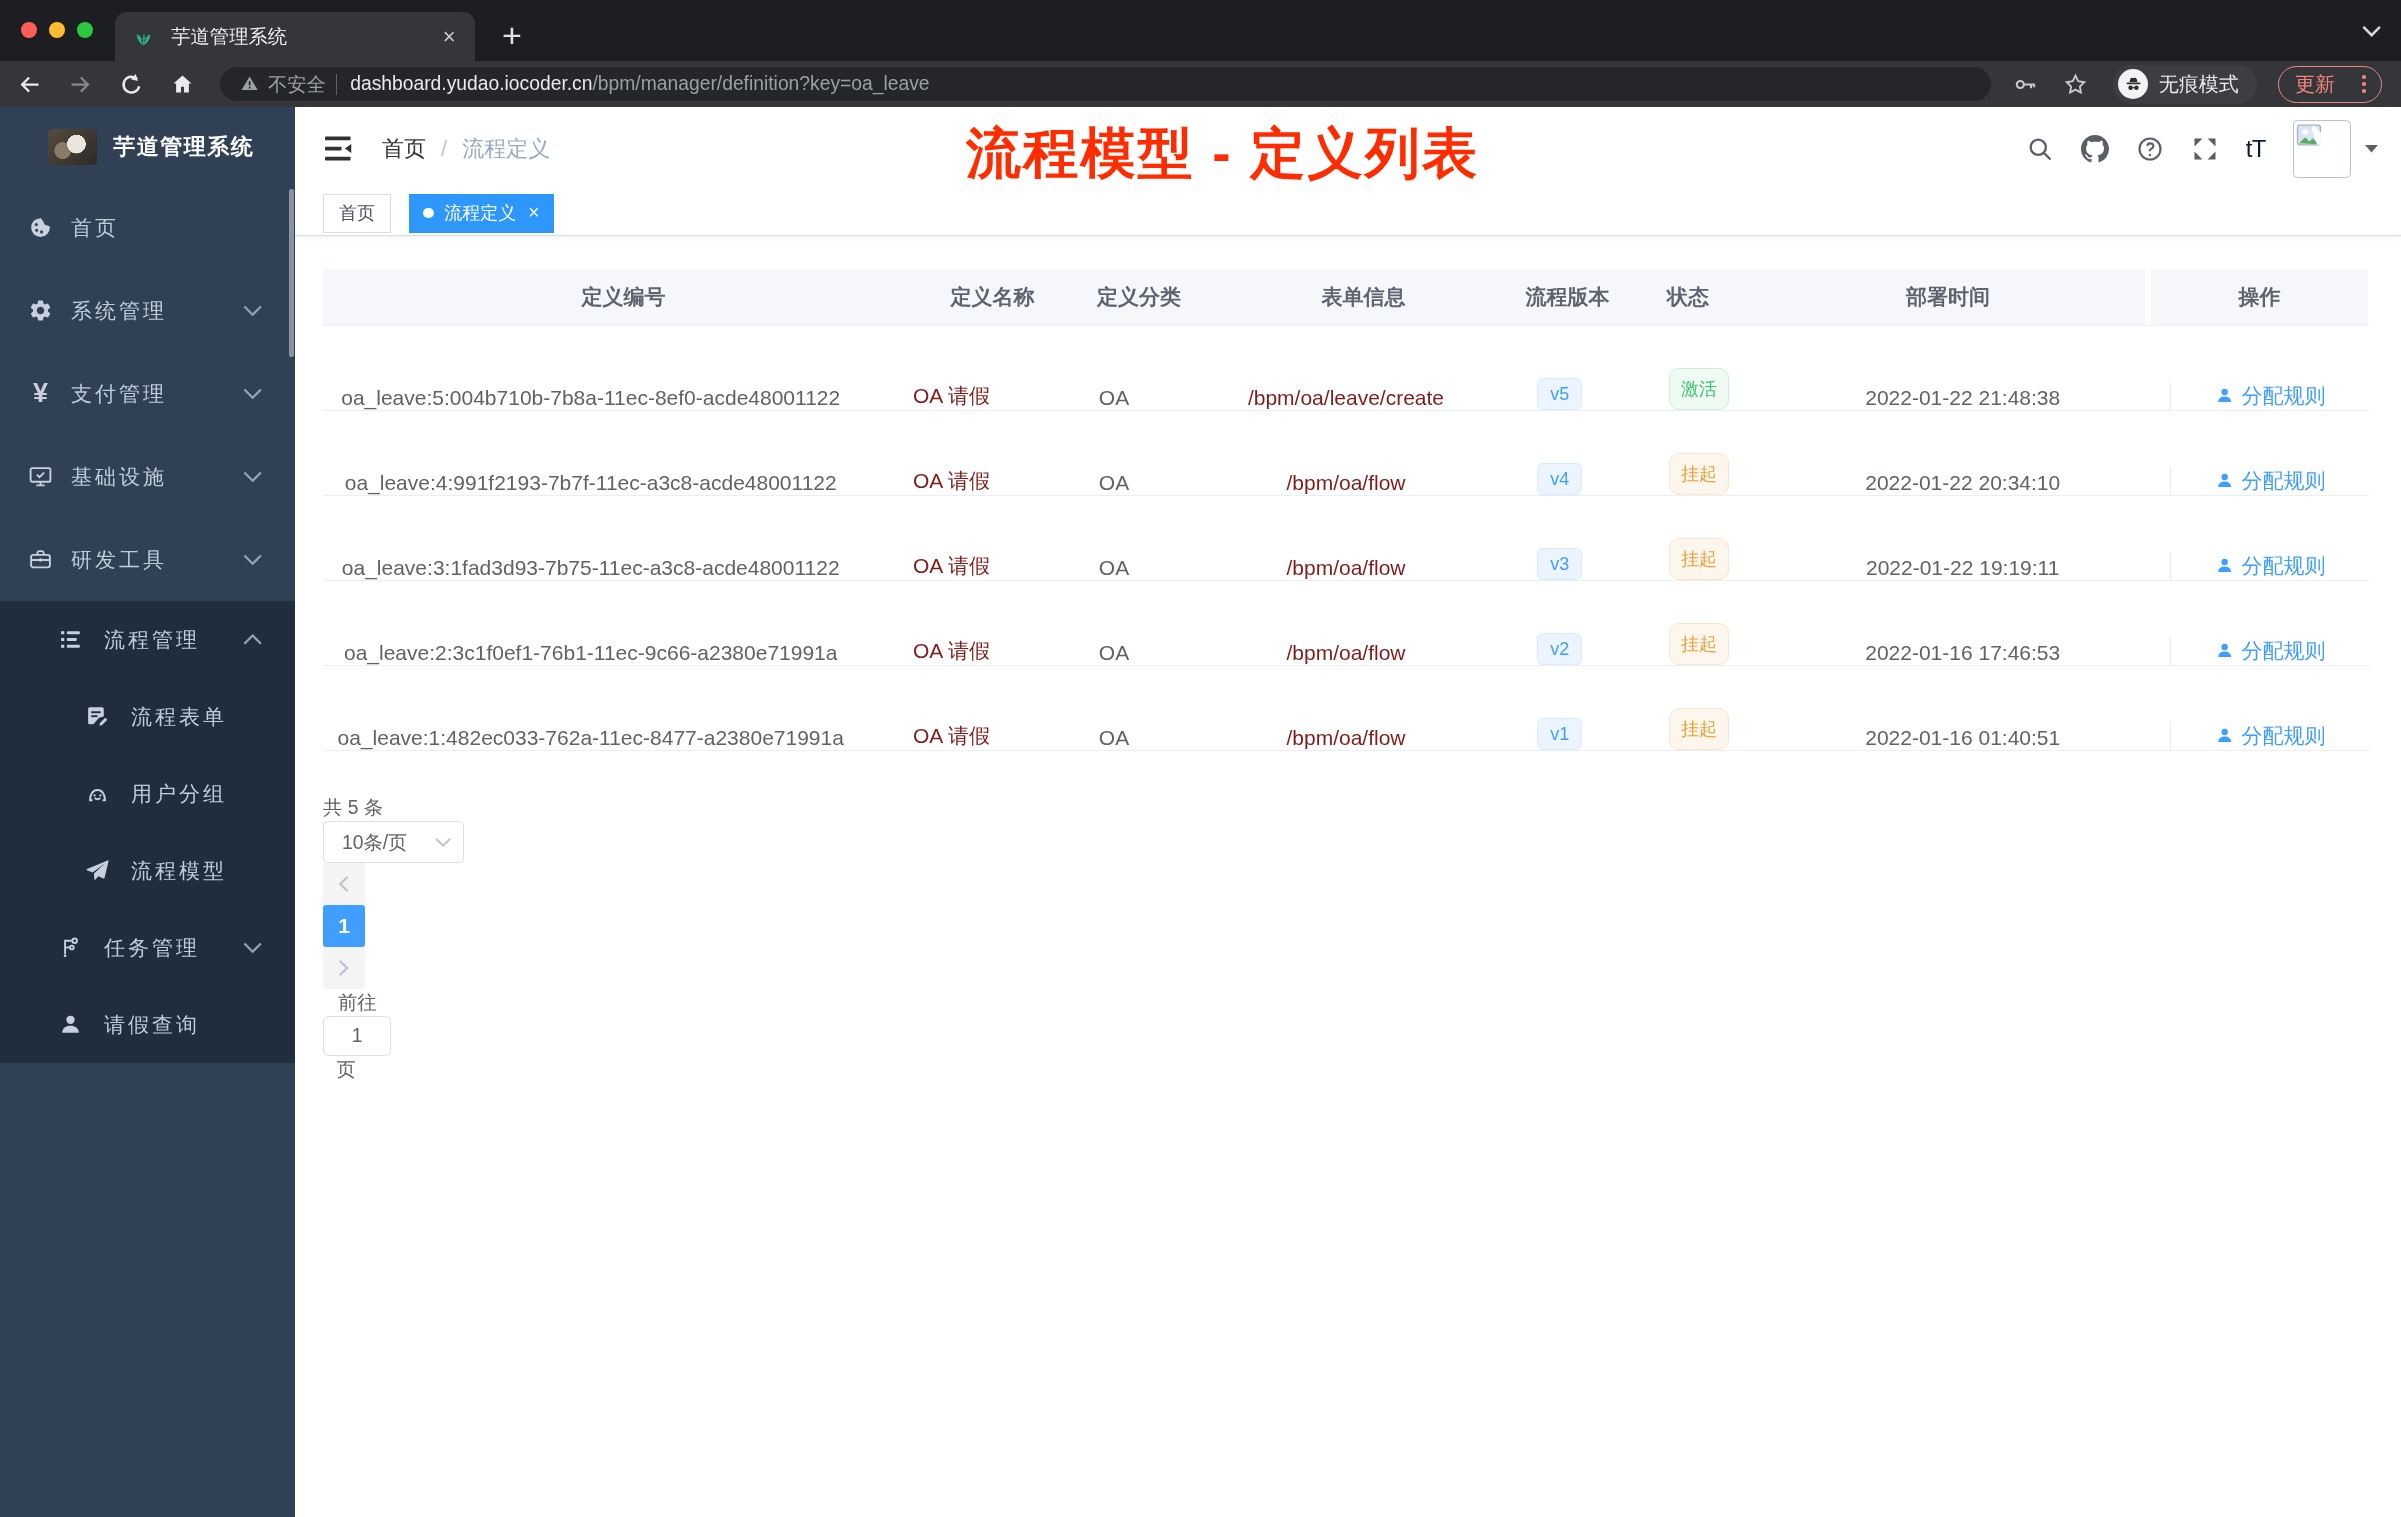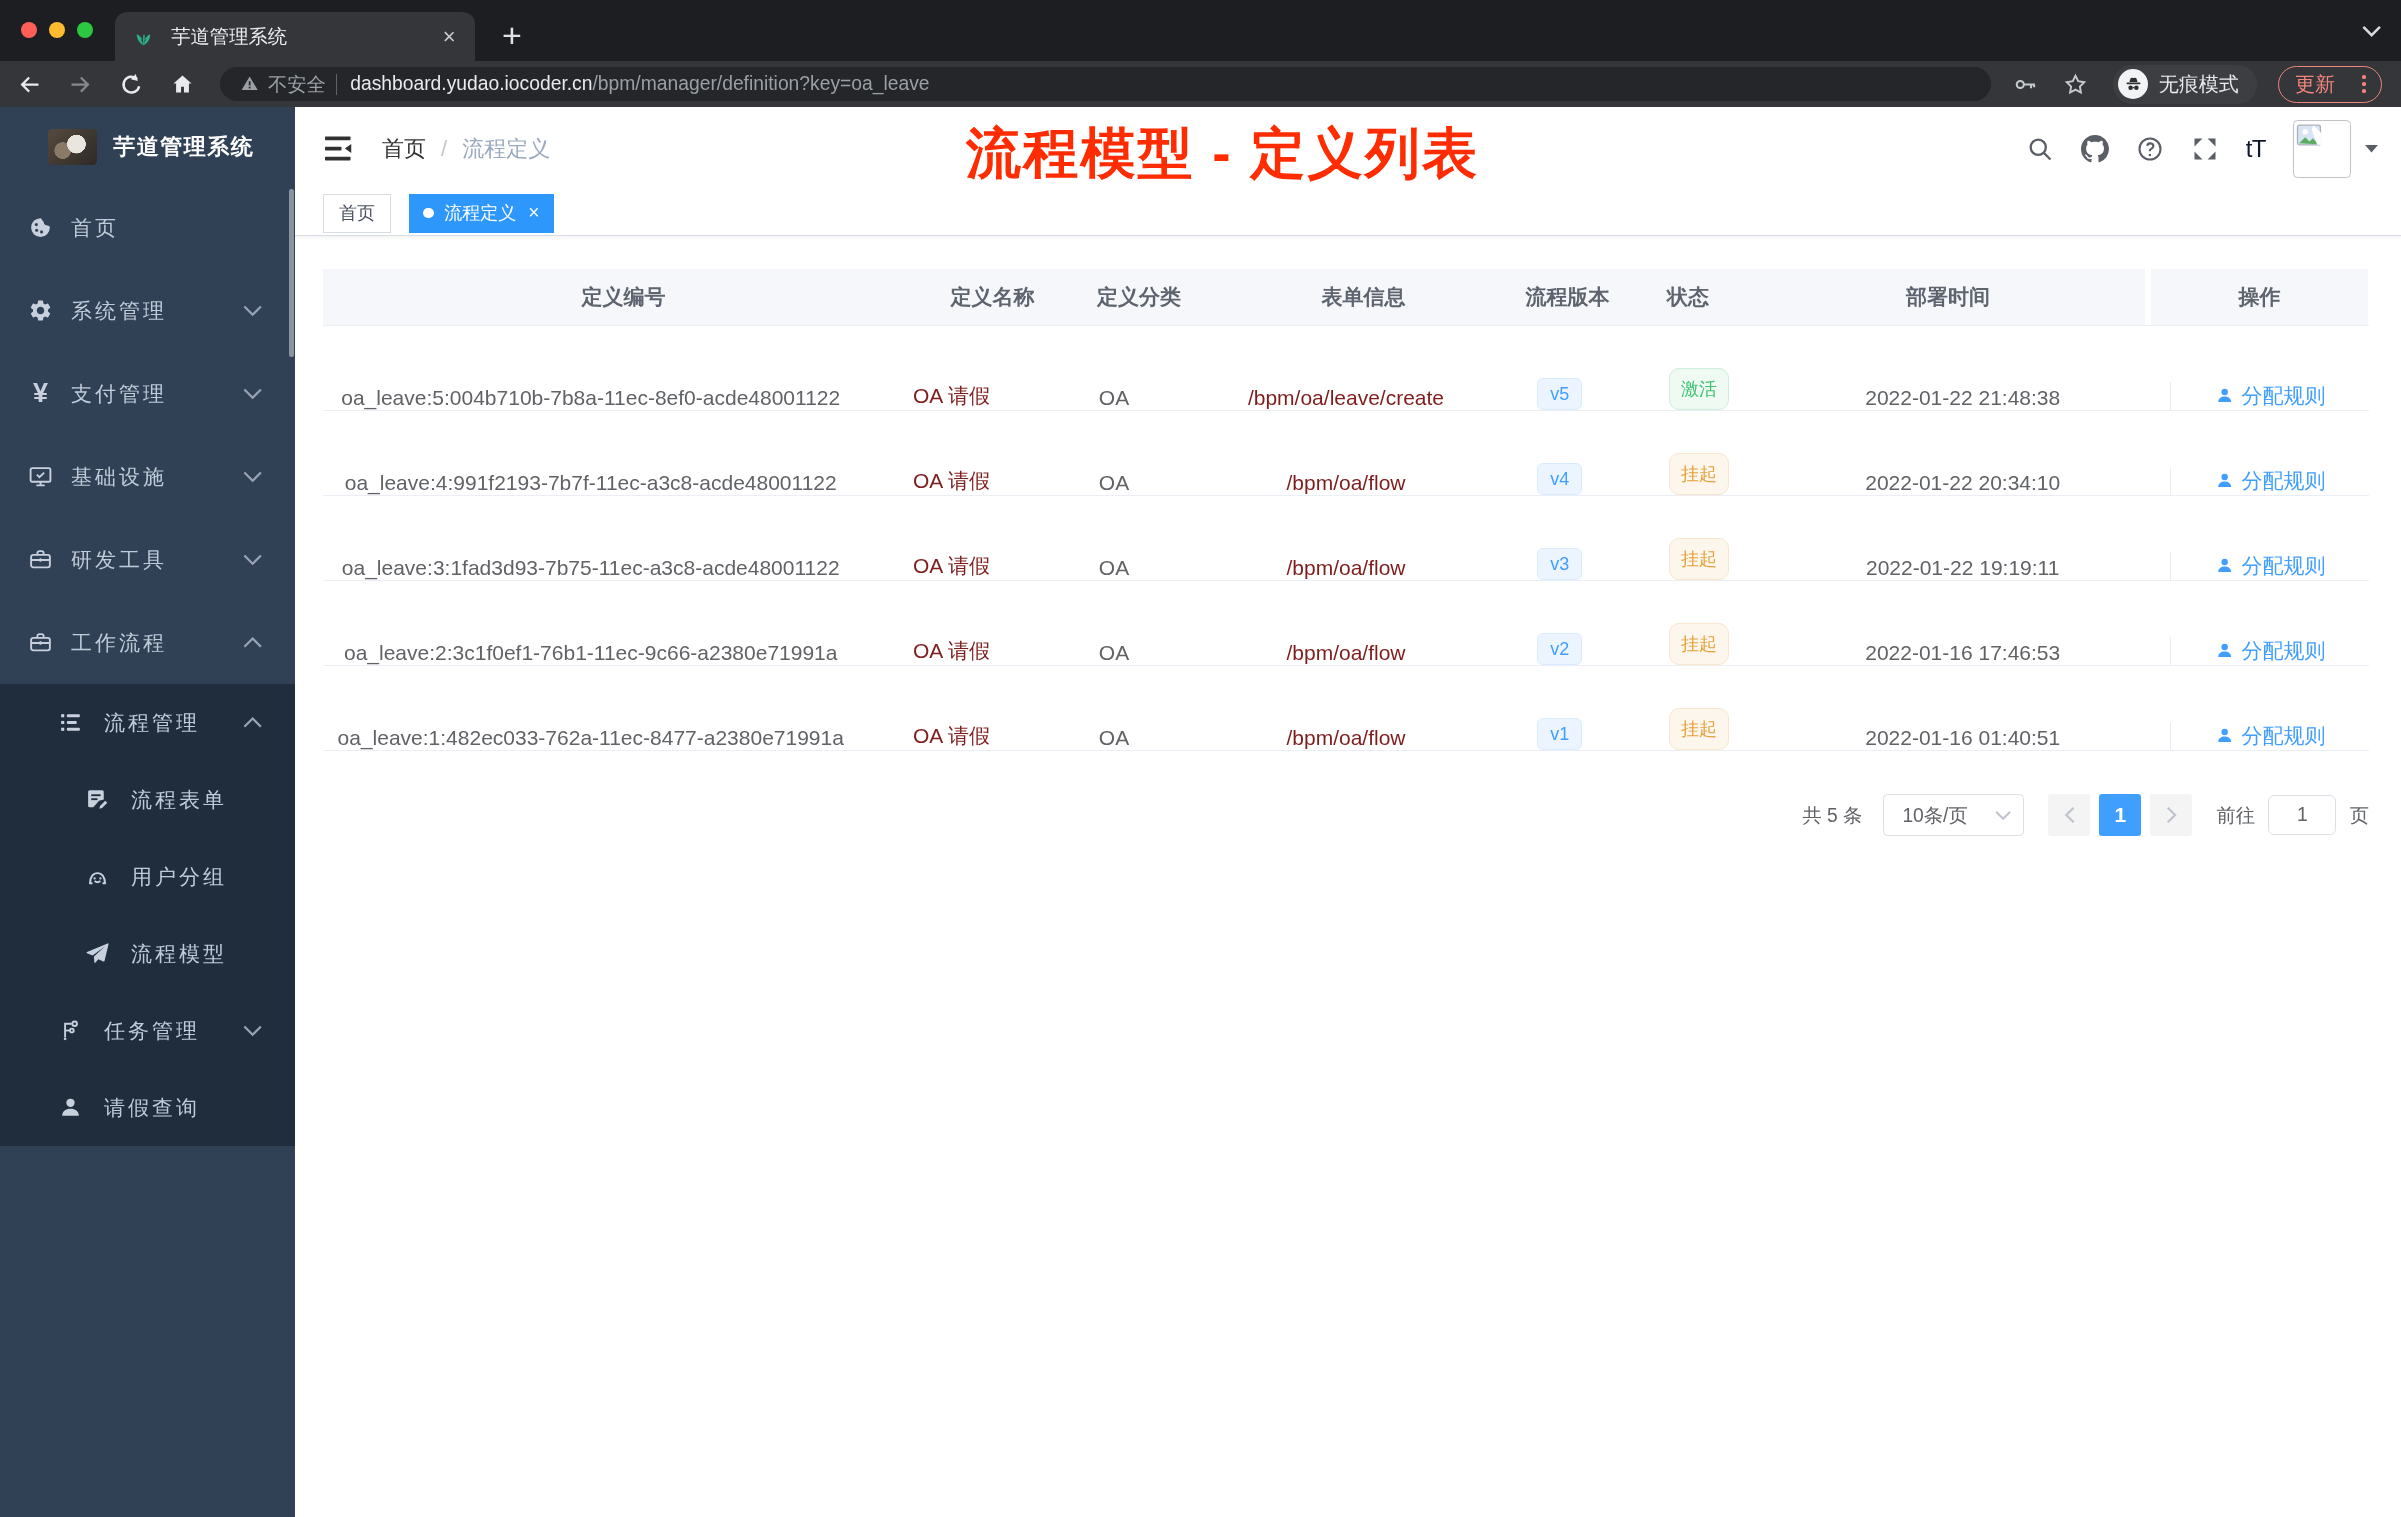--- a/index.html
+++ b/index.html
@@ -106,22 +106,22 @@
   .lnk { color:#7f1d1d; cursor:pointer; }
   .tagv { background:#ecf5ff; border:0.7px solid #d9ecff; color:#409eff; font-size:18px;
           padding:6px 12px; border-radius:6px; line-height:1; }
   .tags { font-size:18px; padding:11px 11px; border-radius:10px; line-height:1;margin-top:12px; }
   .tag-success { background:#eefaf2; border:0.7px solid #cdeeda; color:#3fc373; }
   .tag-warning { background:#fdf6ec; border:0.7px solid #f8e7cc; color:#e6a23c; }
   .action { color:#409eff; display:flex; align-items:center; gap:7.4px; cursor:pointer; }
   .action svg { width:19.3px; height:19.3px; }
 
   
-  .pager { width:2046px; margin-top:43px; display:flex; align-items:center; justify-content:flex-end;
-           font-size:19.3px; color:#606266; }
+  .pager { width:2046px; margin-top:43px; display:flex; align-items:flex-start; justify-content:flex-end;
+           font-size:19.3px; color:#606266;flex-direction:column; }
   .pg-total { margin-right:21px; }
   .pg-select { width:141px; height:42px; border:0.7px solid #dcdfe6; border-radius:4.5px; display:flex;
                align-items:center; justify-content:space-between; padding:0 12px 0 18px; margin-right:24px; }
   .pg-select .car { width:16.3px; height:10.4px; color:#c0c4cc; }
   .pg-btn { width:42px; height:42px; background:#f4f4f5; border-radius:3px; display:flex;
             align-items:center; justify-content:center; color:#c0c4cc; margin-right:9px; }
   .pg-btn svg { width:13.4px; height:18px; }
   .pg-cur { width:42px; height:42px; background:#409eff; color:#fff; font-size:21px; font-weight:700;
             border-radius:3px; display:flex; align-items:center; justify-content:center; margin-right:9px; }
   .pg-goto { margin:0 13.4px 0 15px; }
@@ -251,30 +251,20 @@
         </svg>
     </div>
     <div class="mi">
       <svg class="ico" viewBox="0 0 24 24" fill="none" stroke="currentColor" stroke-width="1.8">
           <rect x="3" y="7.5" width="18" height="12" rx="2"></rect>
           <path d="M9 7.5V6a2 2 0 0 1 2-2h2a2 2 0 0 1 2 2v1.5M3 12.5h18M12 10.8v3.4"></path>
         </svg>
       <span class="lbl">研发工具</span>
       <svg class="chev" viewBox="0 0 14 8" fill="none" stroke="currentColor" stroke-width="1.6">
           <path d="M1 1l6 6 6-6"></path>
-        </svg>
-    </div>
-    <div class="mi">
-      <svg class="ico" viewBox="0 0 24 24" fill="none" stroke="currentColor" stroke-width="1.8">
-          <rect x="3" y="7.5" width="18" height="12" rx="2"></rect>
-          <path d="M9 7.5V6a2 2 0 0 1 2-2h2a2 2 0 0 1 2 2v1.5M3 12.5h18M12 10.8v3.4"></path>
-        </svg>
-      <span class="lbl">工作流程</span>
-      <svg class="chev" viewBox="0 0 14 8" fill="none" stroke="currentColor" stroke-width="1.6">
-          <path d="M1 7l6-6 6 6"></path>
         </svg>
     </div>
     <div class="submenu">
       <div class="mi l2">
         <svg class="ico" viewBox="0 0 24 24" fill="currentColor">
             <rect x="8.5" y="4" width="12.5" height="3" rx="1"></rect>
             <rect x="8.5" y="10.5" width="9.5" height="3" rx="1"></rect>
             <rect x="8.5" y="17" width="12.5" height="3" rx="1"></rect>
             <rect x="3" y="4" width="3" height="3"></rect>
             <rect x="3" y="10.5" width="3" height="3"></rect>

